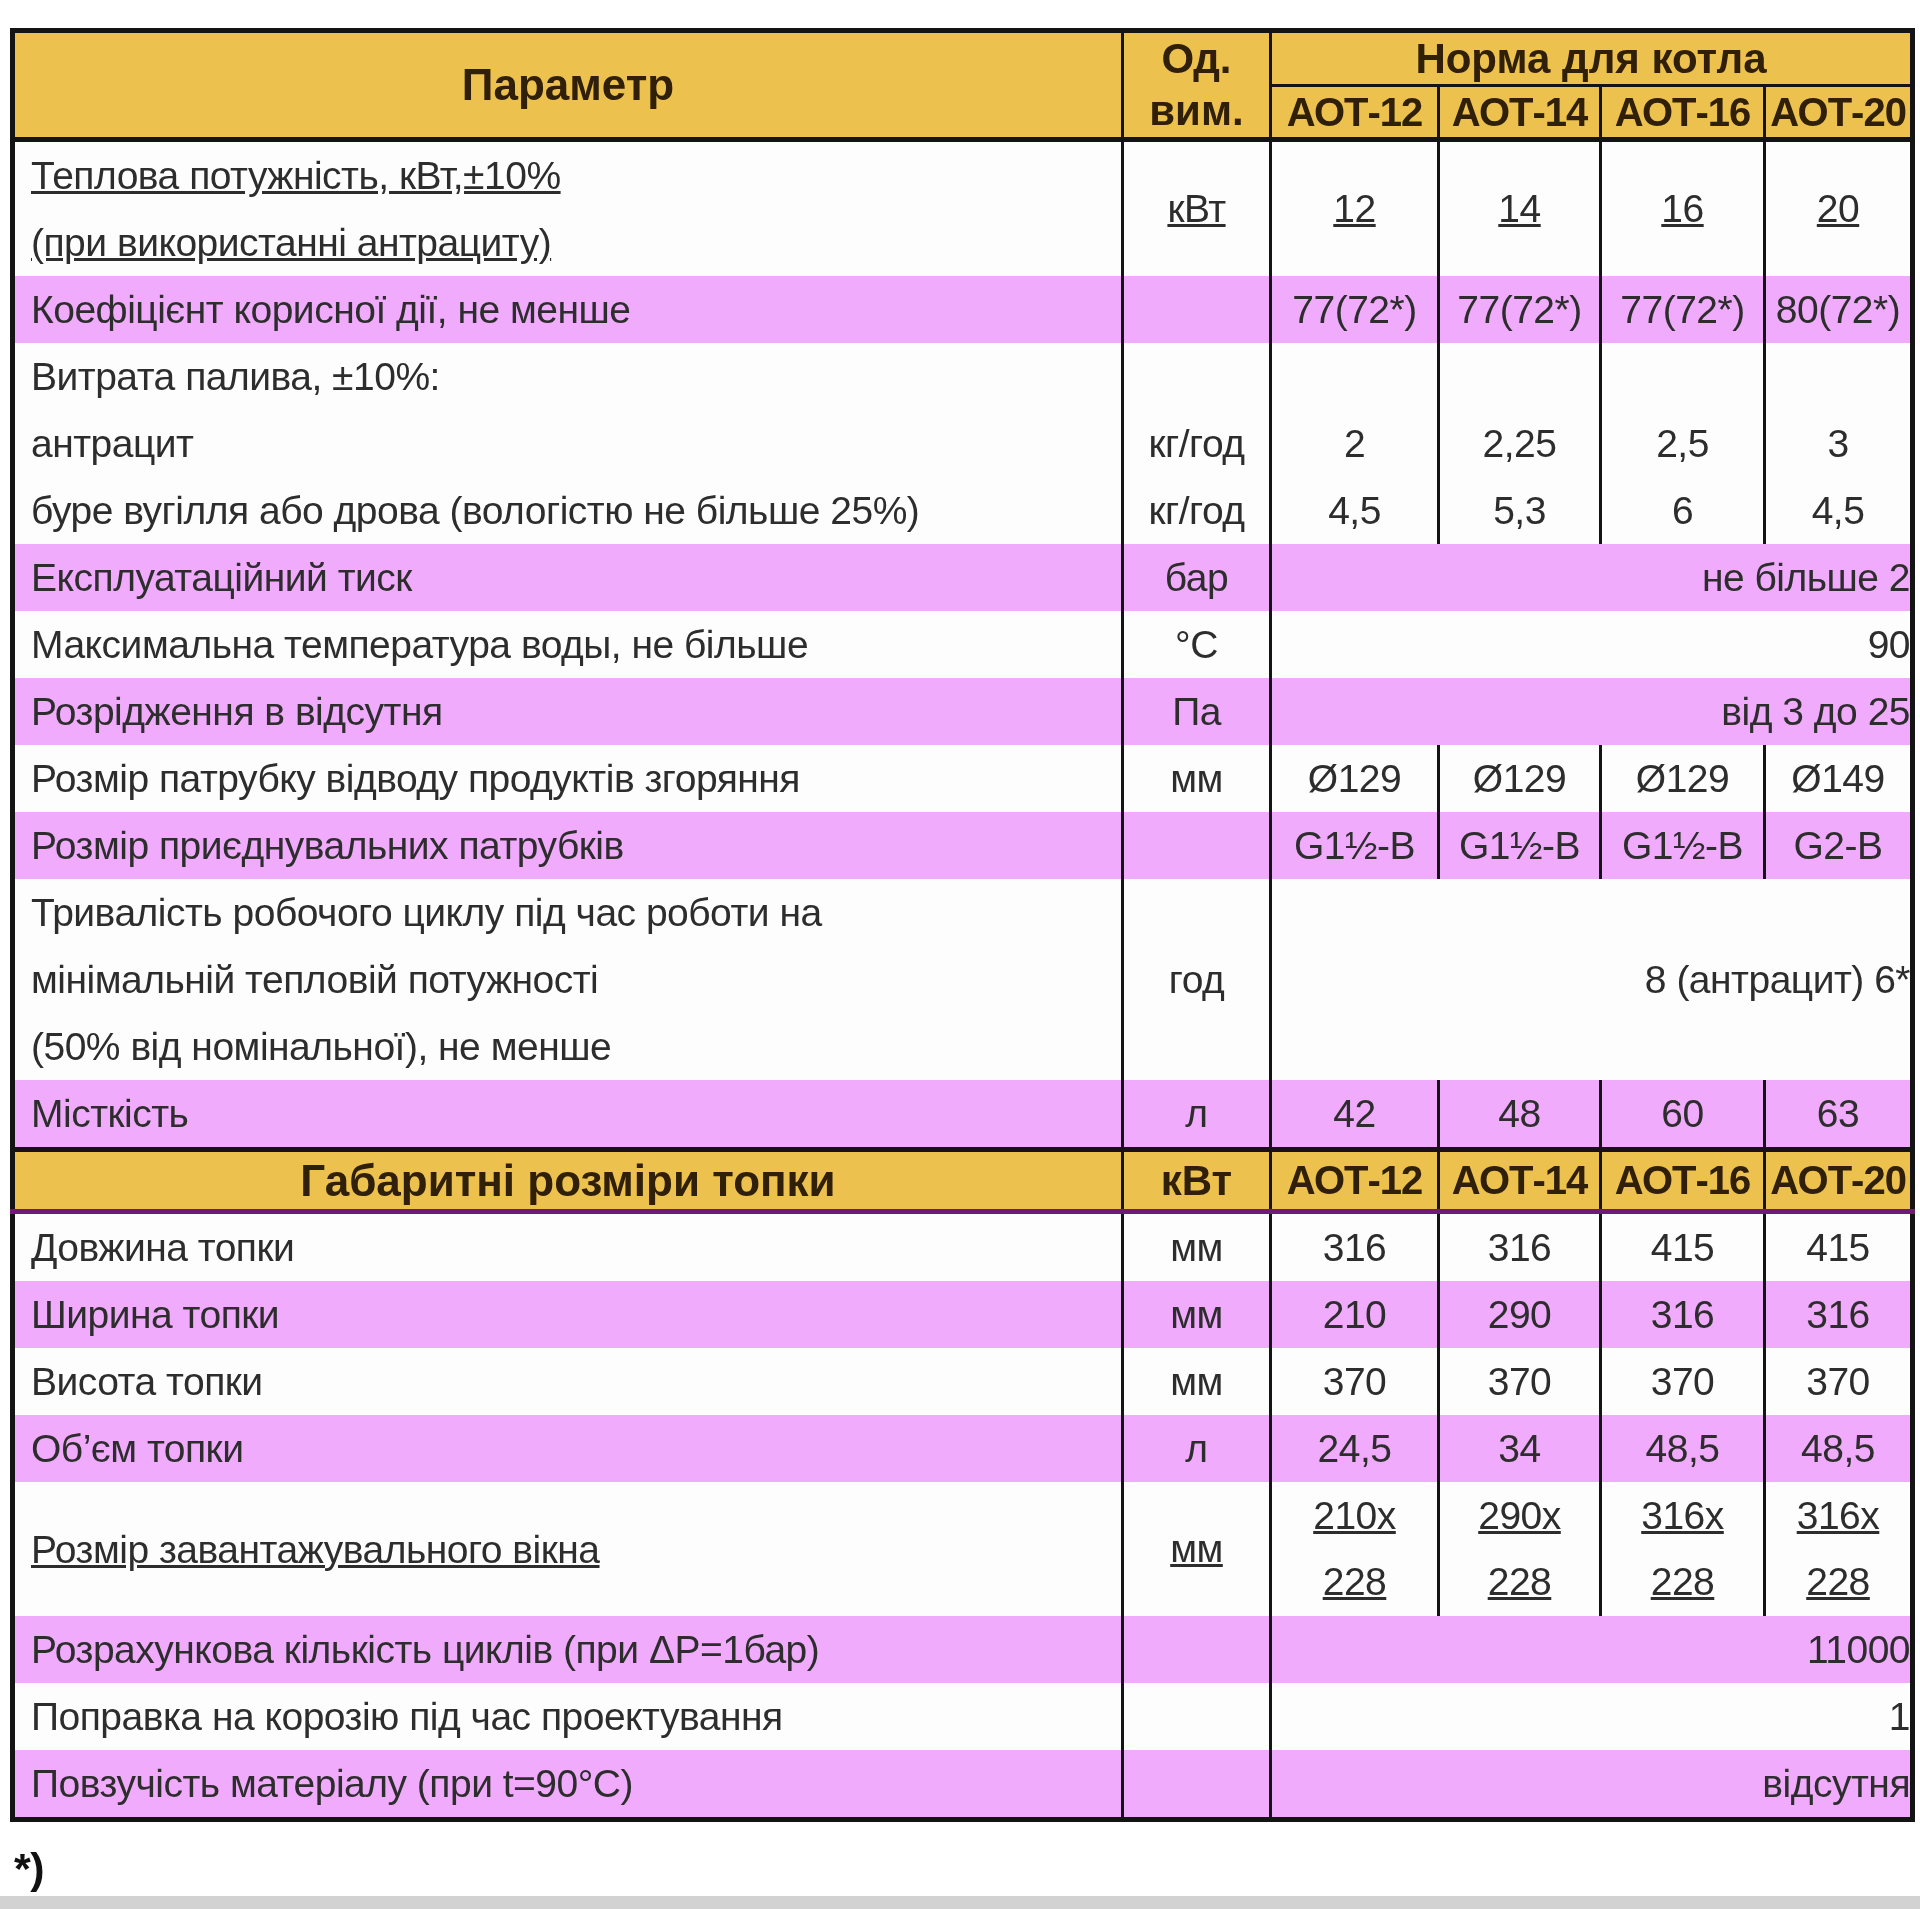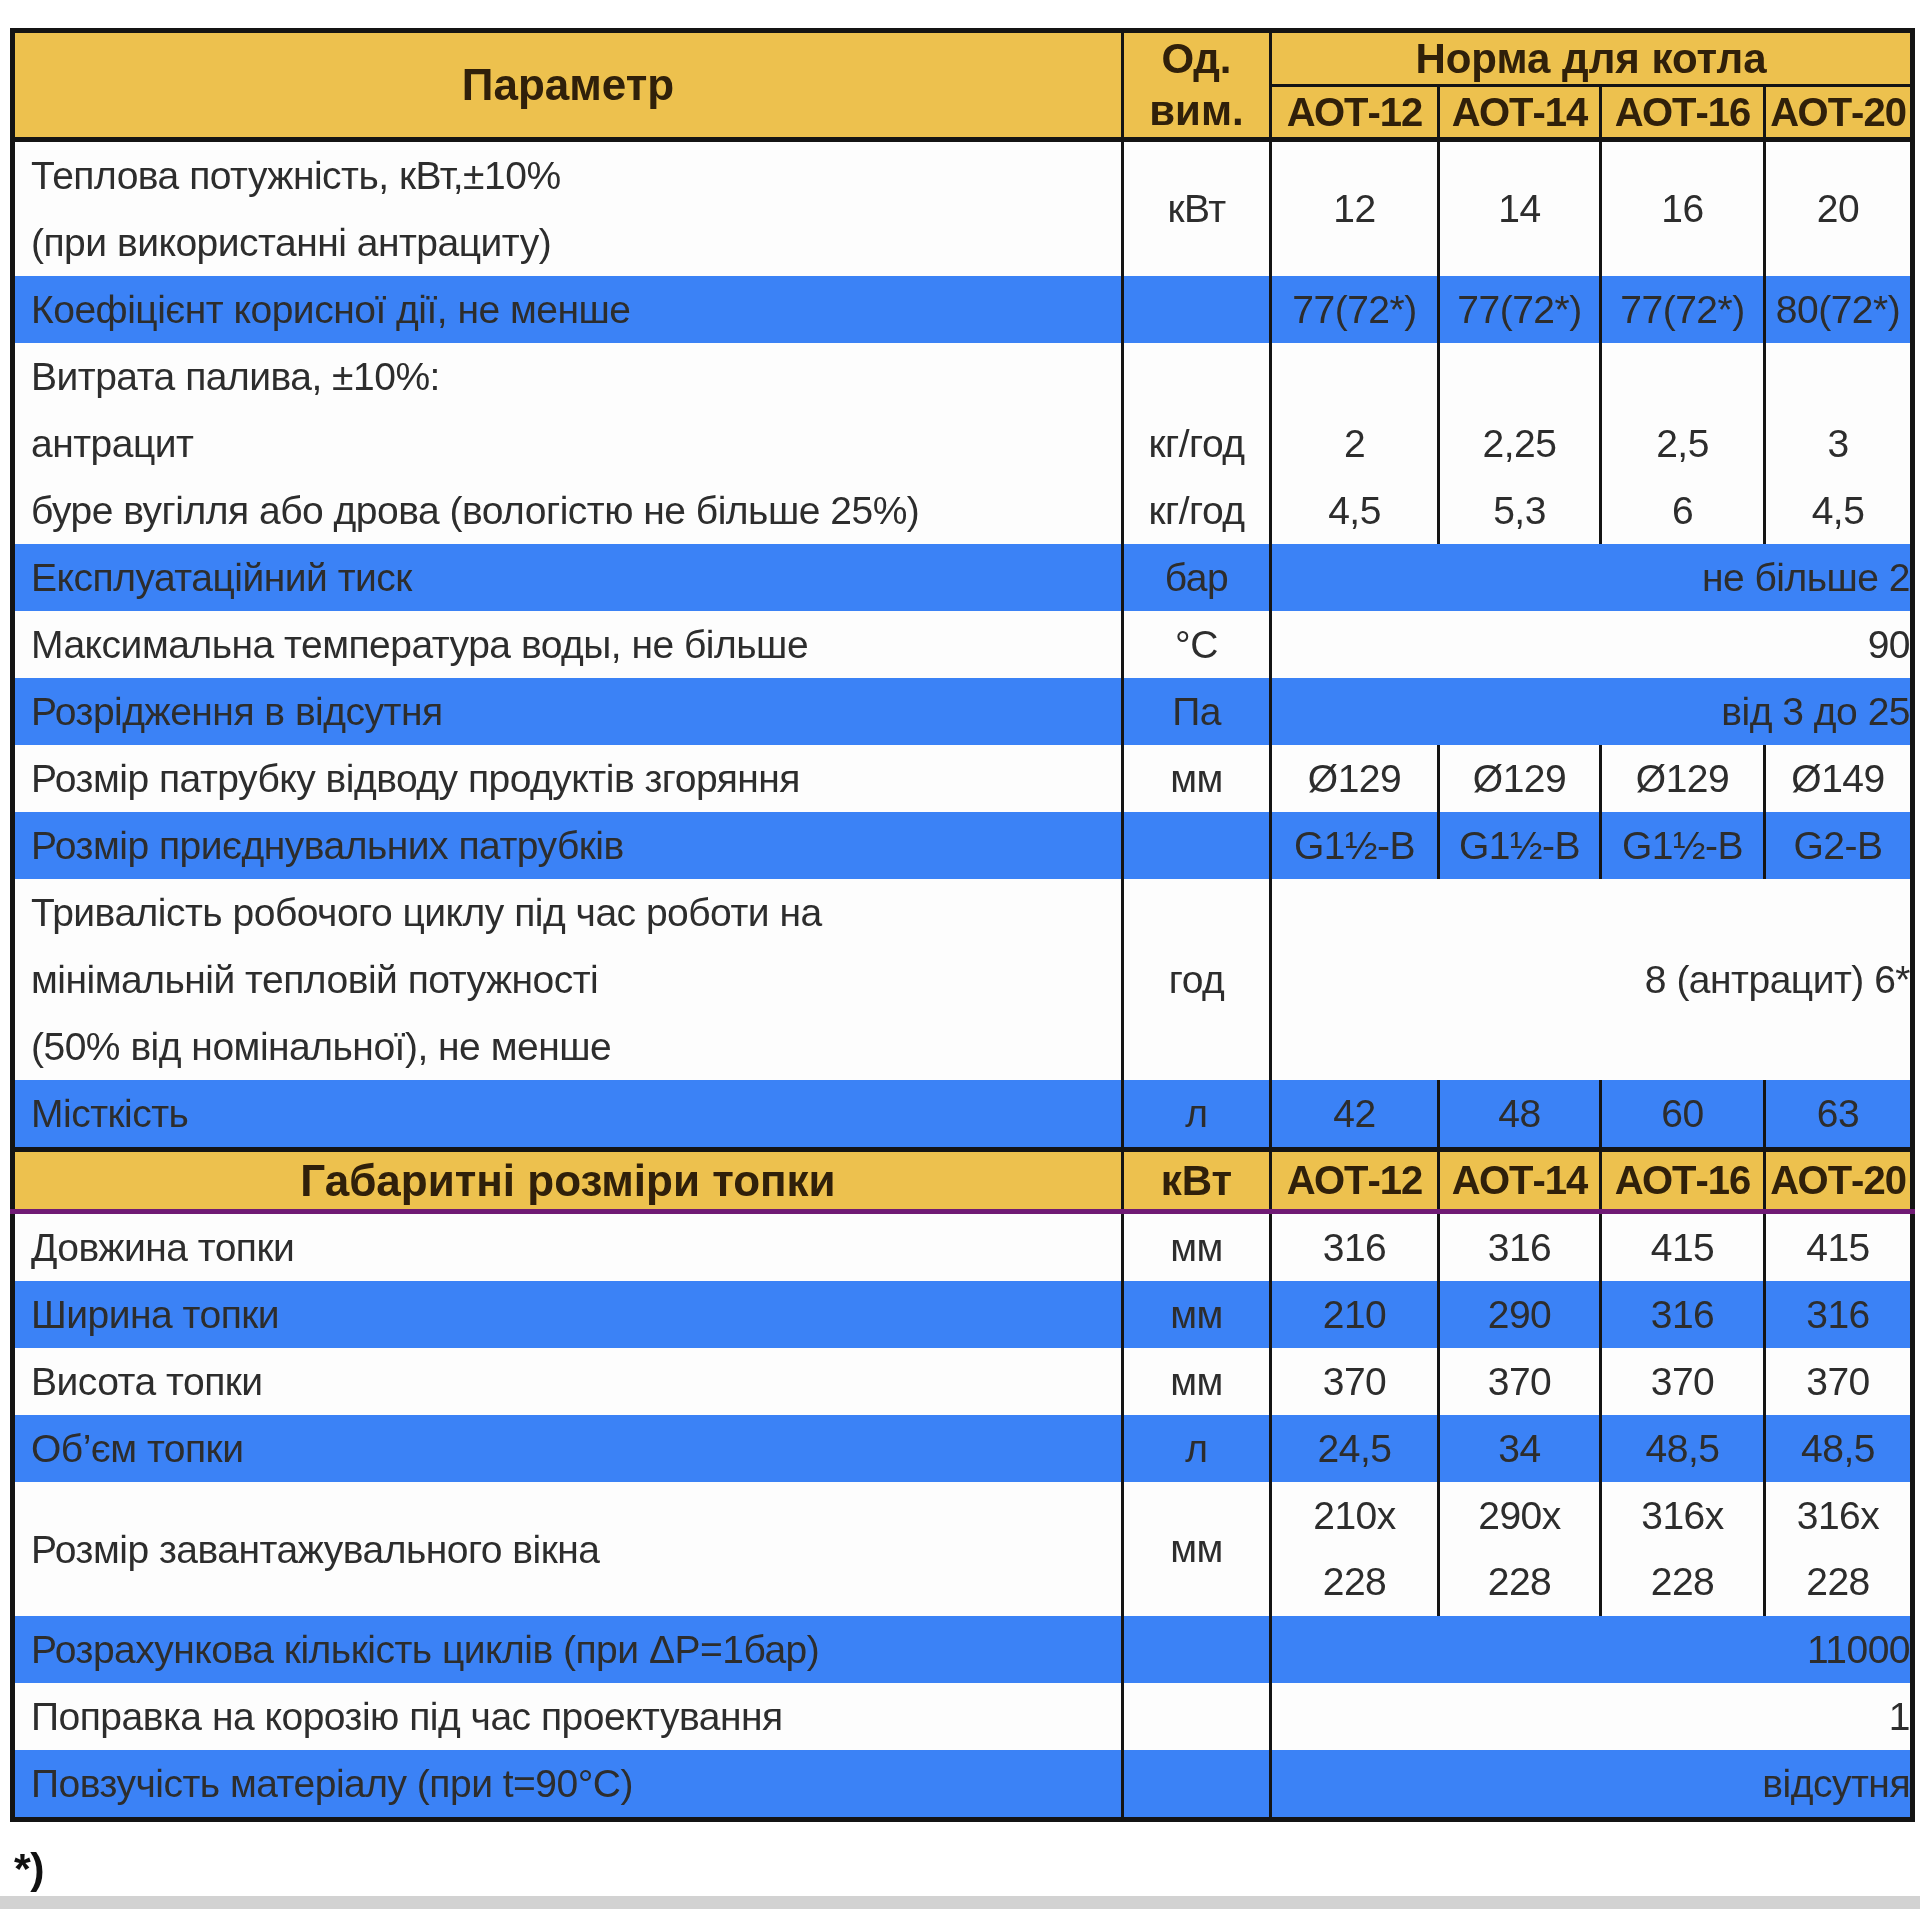--- a/index.html
+++ b/index.html
@@ -32,23 +32,23 @@
   }
   .param-h, .sh2-title { font-size: 44px; }
   .unit-h  { border-left: 3px solid #141414; border-right: 3px solid #141414; line-height: 52px; }
   .norm-h  { border-bottom: 3px solid #141414; }
   .model-h { border-left: 3px solid #141414; font-size: 40px; letter-spacing: -1px; }
   .hdr-bottom { border-bottom: 5px solid #141414; }
   tr.sh2 th { border-top: 5px solid #141414; border-bottom: 5px solid #701a75; }
 
   
   tr.plain td { background: #fdfdfd; }
-  tr.shade td { background: #3b82f6; }
+  tr.shade td { background: #f0abfc; }
   .h1 { height: 67px; }
-  .h2 { height: 134px; }
+  .h2 { height: 134px; text-decoration: underline; }
   .h3 { height: 201px; }
 
   td { font-size: 39px; letter-spacing: -0.5px; vertical-align: middle; }
   .c-param { text-align: left; padding-left: 16px; }
   .c-param .line { line-height: 67px; white-space: nowrap; }
   .c-unit {
     text-align: center;
     border-left: 3px solid #141414;
     border-right: 3px solid #141414;
   }

